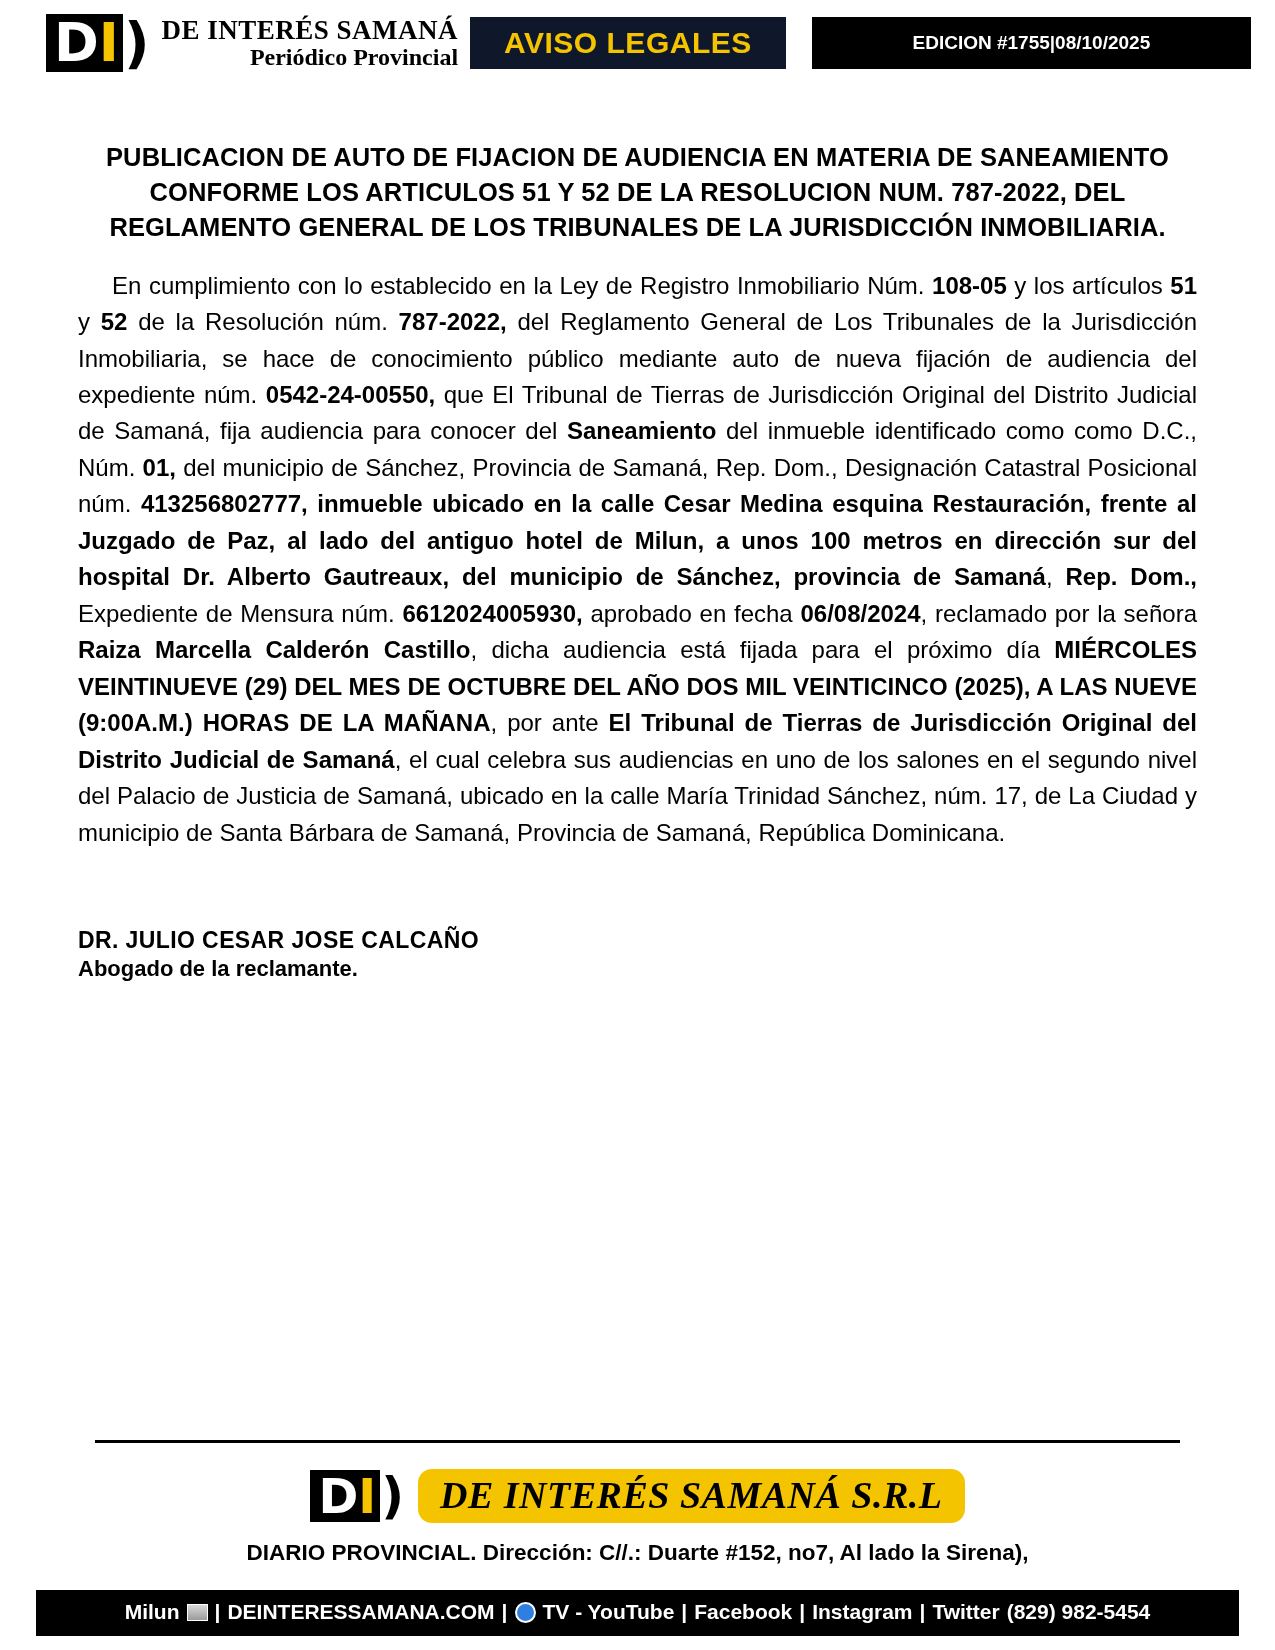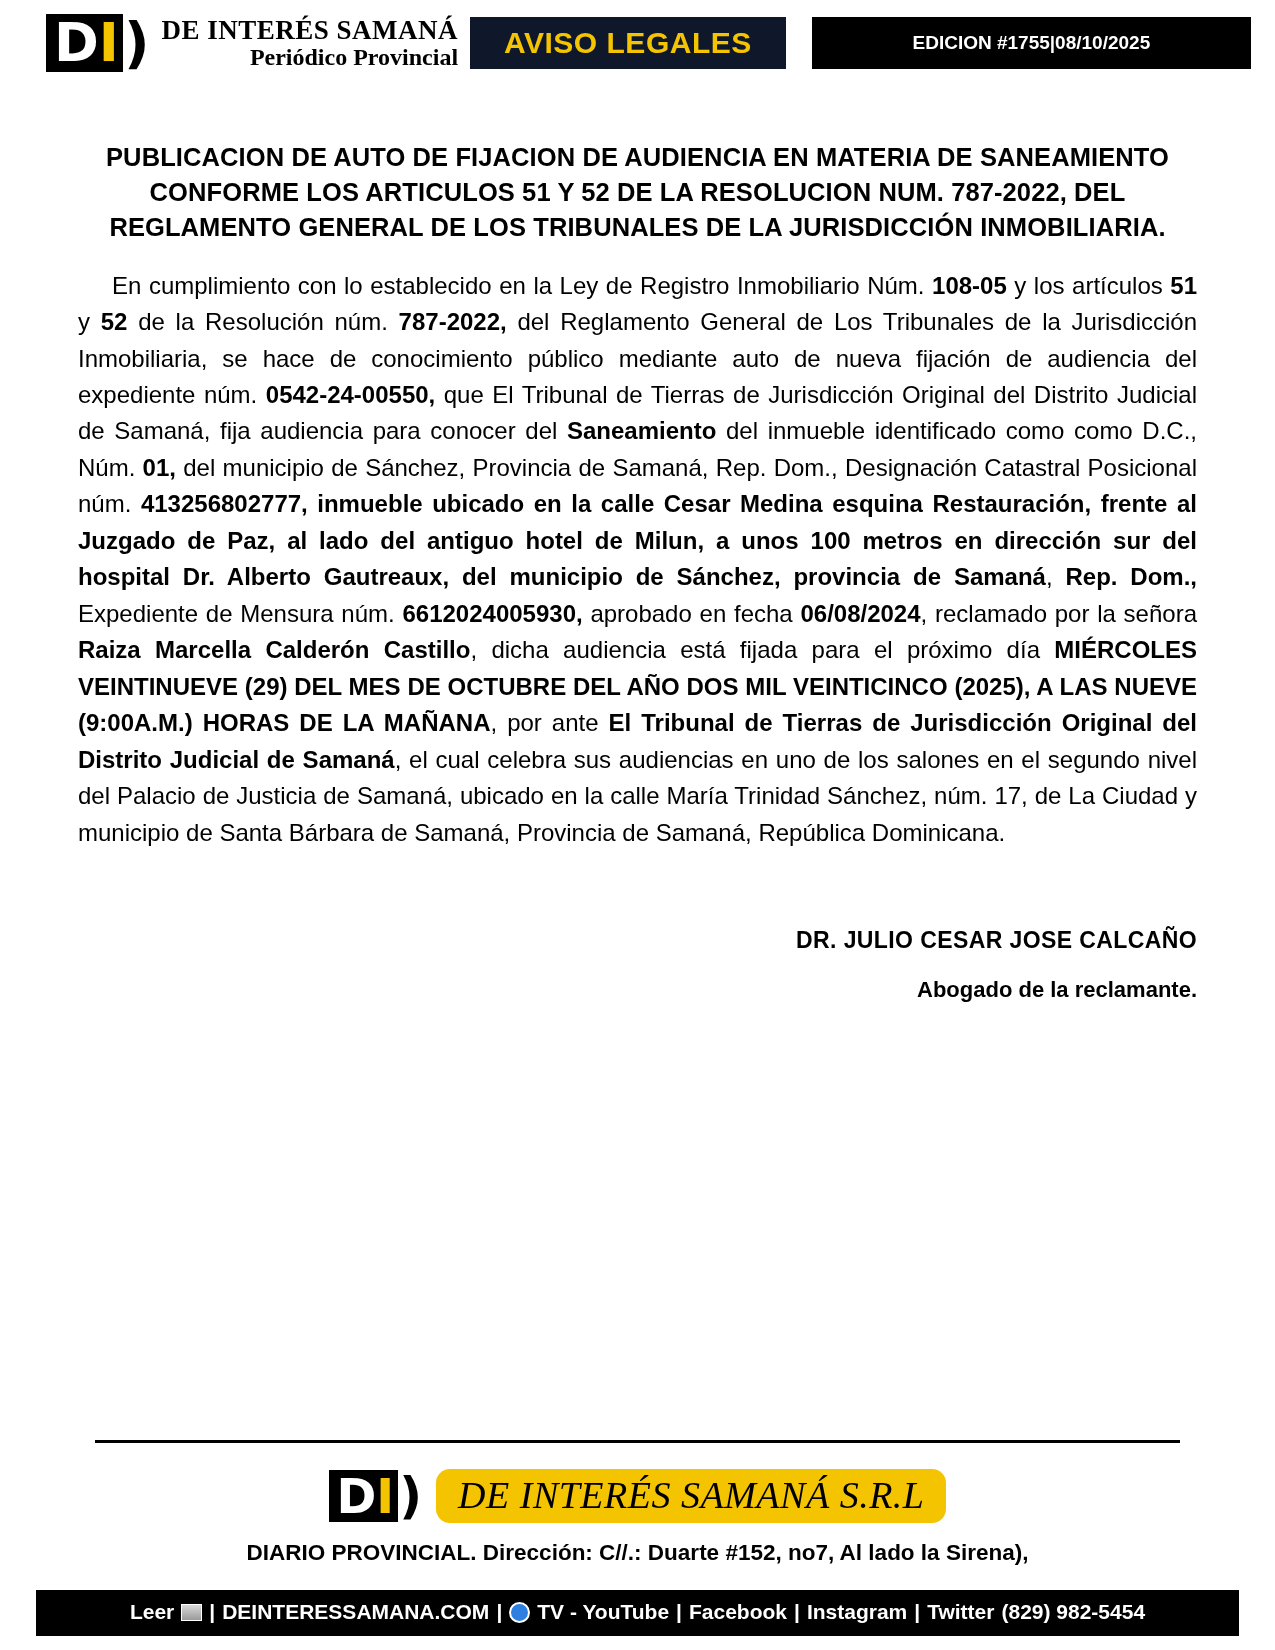--- a/index.html
+++ b/index.html
@@ -117,31 +117,31 @@
     line-height: 1.52;
     text-align: justify;
     text-justify: inter-word;
     margin: 0;
     text-indent: 34px;
   }
   p.doc-body b { font-weight: bold; }
 
   .signature {
     margin-top: 76px;
-    text-align: right;
+    text-align: left;
   }
   .signature .name {
     font-size: 23px;
     font-weight: bold;
     letter-spacing: 0.4px;
   }
   .signature .role {
     font-size: 22px;
     font-weight: bold;
-    margin-top: 23px;
+    margin-top: 2px;
   }
 
   
   .footer-wrap {
     position: absolute;
     left: 0;
     right: 0;
     bottom: 0;
   }
   .divider {
@@ -154,21 +154,21 @@
     justify-content: center;
     gap: 16px;
     margin-bottom: 14px;
   }
   .footer-logo-row .di-logo { font-size: 48px; line-height: 48px; }
   .footer-logo-row .di-logo .paren { font-size: 50px; }
   .srl-pill {
     background: #F5C400;
     font-family: "Liberation Serif", serif;
     font-style: italic;
-    font-weight: normal;
+    font-weight: bold;
     font-size: 38px;
     padding: 4px 22px 6px 22px;
     border-radius: 14px;
     letter-spacing: 0.5px;
     color: #000;
   }
   .footer-address {
     text-align: center;
     font-size: 22.5px;
     font-weight: bold;
@@ -246,21 +246,21 @@
         <span class="paren">)</span>
     </div>
     <div class="srl-pill">DE INTERÉS SAMANÁ S.R.L</div>
   </div>
 
   <div class="footer-address">
     <div>DIARIO PROVINCIAL. Dirección: C//.: Duarte #152, no7, Al lado la Sirena),</div>
   </div>
 
   <div class="footer-bar">
-    <span>Leer</span>
+    <span>Milun</span>
     <span class="ico-box"></span>
     <span class="sep">|</span>
     <span>DEINTERESSAMANA.COM</span>
     <span class="sep">|</span>
     <span class="ico-circle"></span>
     <span>TV - YouTube</span>
     <span class="sep">|</span>
     <span>Facebook</span>
     <span class="sep">|</span>
     <span>Instagram</span>

